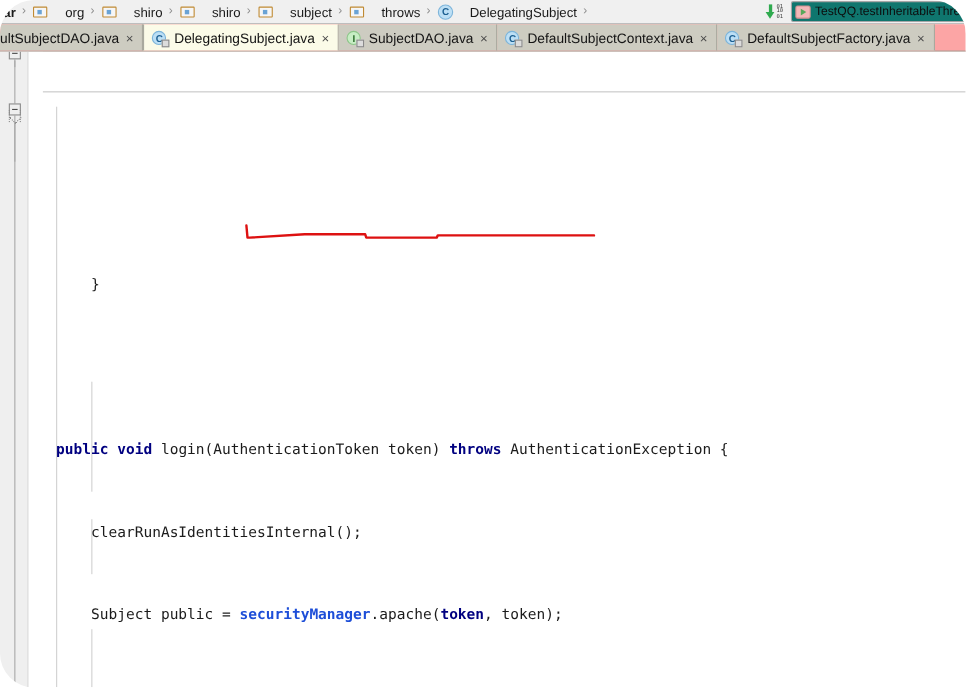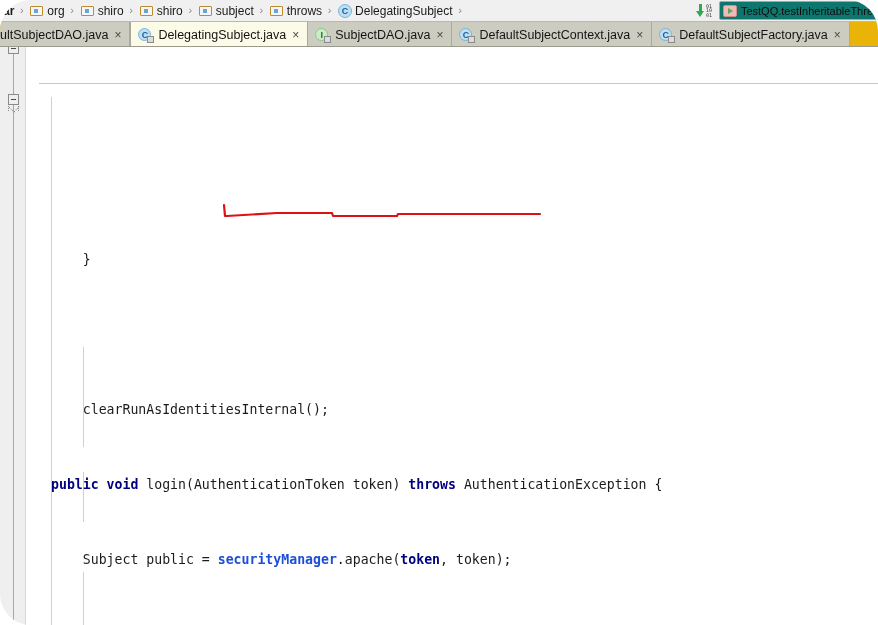--- a/index.html
+++ b/index.html
@@ -39,21 +39,21 @@
   }
   .crumb {
     display: inline-flex;
     align-items: center;
     height: 21px;
     padding: 0 2px 0 3px;
     font-size: 12px;
     color: #1a1a1a;
     flex: 0 0 auto;
   }
-  .crumb-label { padding-left: 3px; }
+  .crumb-label { padding-left: 15px; }
   .crumb-first .crumb-label { font-weight: bold; padding-left: 0; }
   .sep {
     flex: 0 0 auto;
     width: 11px;
     text-align: center;
     font-size: 11px;
     color: #8c8c8c;
     line-height: 21px;
   }
   .ico-folder {
@@ -169,21 +169,21 @@
     border-left: 5px solid #5aa85a;
   }
   .run-config-label { white-space: nowrap; }
 
   
   .tabbar {
     position: absolute;
     left: 0; top: 22px;
     width: 878px;
     height: 25px;
-    background: #eab308;
+    background: #fca5a5;
     display: flex;
     align-items: stretch;
     overflow: hidden;
     white-space: nowrap;
     box-sizing: border-box;
     border-bottom: 1px solid #9a9a8f;
   }
   .tab {
     display: inline-flex;
     align-items: center;
@@ -472,22 +472,22 @@
 
     <div class="code">
       
       <div class="guide" style="left:12px;top:50px;height:528px;"></div>
       <div class="guide" style="left:44px;top:300px;height:100px;"></div>
       <div class="guide" style="left:44px;top:425px;height:50px;"></div>
       <div class="guide" style="left:44px;top:525px;height:78px;"></div>
 
       <div class="line"><span class="pln">    }</span></div>
       <div class="line"></div>
+      <div class="line"><span class="kw">public void </span><span class="pln">login(AuthenticationToken token) </span><span class="kw">throws </span><span class="pln">AuthenticationException {</span></div>
       <div class="line"><span class="pln">    clearRunAsIdentitiesInternal();</span></div>
-      <div class="line"><span class="kw">public void </span><span class="pln">login(AuthenticationToken token) </span><span class="kw">throws </span><span class="pln">AuthenticationException {</span></div>
       <div class="line"><span class="pln">    Subject public = </span><span class="fld">securityManager</span><span class="pln">.apache(</span><span class="kw">token</span><span class="pln">, token);</span></div>
       <div class="line"></div>
       
       
       
       
       
       
       
       

